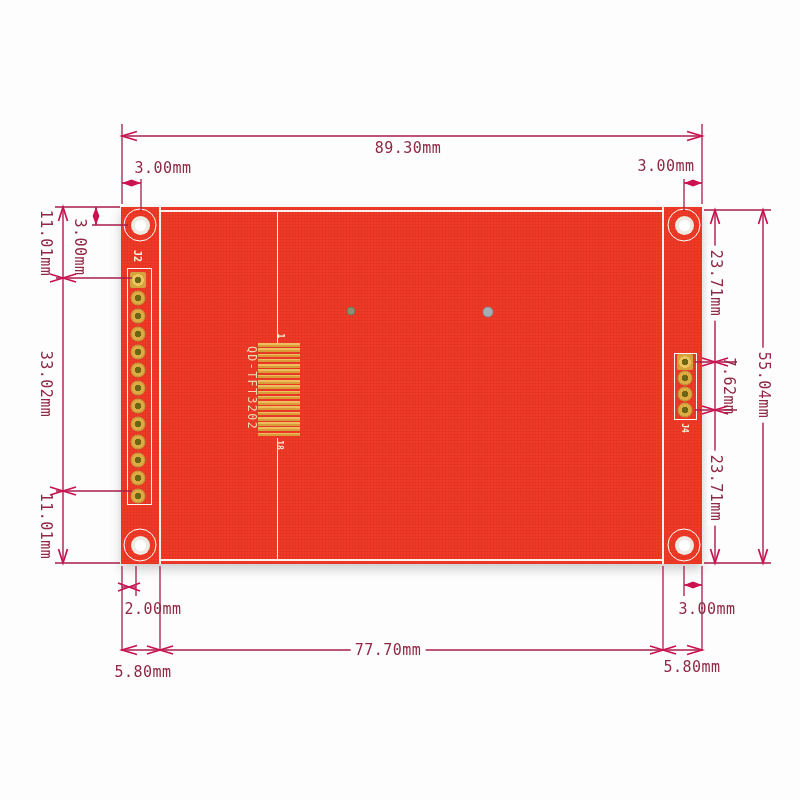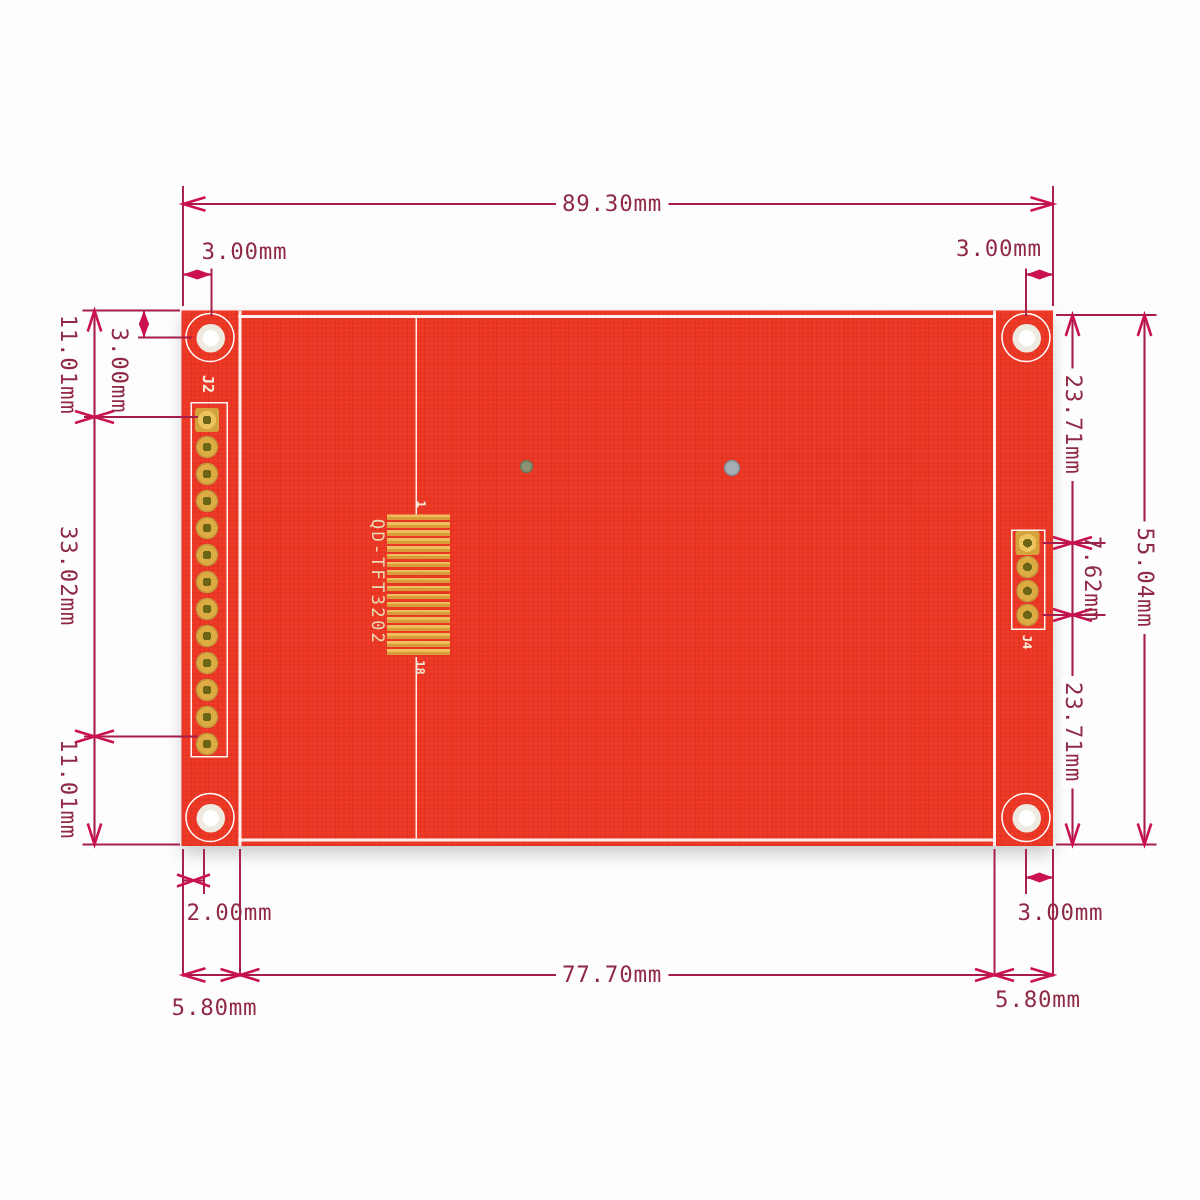--- a/index.html
+++ b/index.html
@@ -158,30 +158,30 @@
       <path d="M118,583 L140,591 M118,591 L140,583"></path>
     </g>
     <g fill="#cb1150">
       <polygon points="122,183 131.5,179.6 141,183 131.5,186.4"></polygon>
       <polygon points="684,183 693,179.6 702,183 693,186.4"></polygon>
       <polygon points="96,207 92.6,216 96,225 99.4,216"></polygon>
       <polygon points="684,585 693,581.6 702,585 693,588.4"></polygon>
     </g>
   </svg>
 
-  <div class="dim bg" style="left:408px;top:136px">89.30mm</div>
+  <div class="dim bg" style="left:408px;top:148px">89.30mm</div>
   <div class="dim" style="left:163px;top:168px">3.00mm</div>
   <div class="dim" style="left:666px;top:166px">3.00mm</div>
   <div class="dim rot" style="left:79px;top:247px">3.00mm</div>
   <div class="dim rot" style="left:45px;top:243px">11.01mm</div>
   <div class="dim rot" style="left:45px;top:384px">33.02mm</div>
   <div class="dim rot" style="left:45px;top:526px">11.01mm</div>
   <div class="dim rot bg" style="left:715px;top:283px">23.71mm</div>
   <div class="dim rot" style="left:728px;top:386px">7.62mm</div>
   <div class="dim rot bg" style="left:715px;top:488px">23.71mm</div>
   <div class="dim rot bg" style="left:763px;top:385px">55.04mm</div>
   <div class="dim" style="left:153px;top:609px">2.00mm</div>
   <div class="dim" style="left:707px;top:609px">3.00mm</div>
   <div class="dim" style="left:143px;top:672px">5.80mm</div>
-  <div class="dim bg" style="left:408px;top:650px">77.70mm</div>
+  <div class="dim bg" style="left:388px;top:650px">77.70mm</div>
   <div class="dim" style="left:692px;top:667px">5.80mm</div>
 
 </div>
 
 </body></html>

